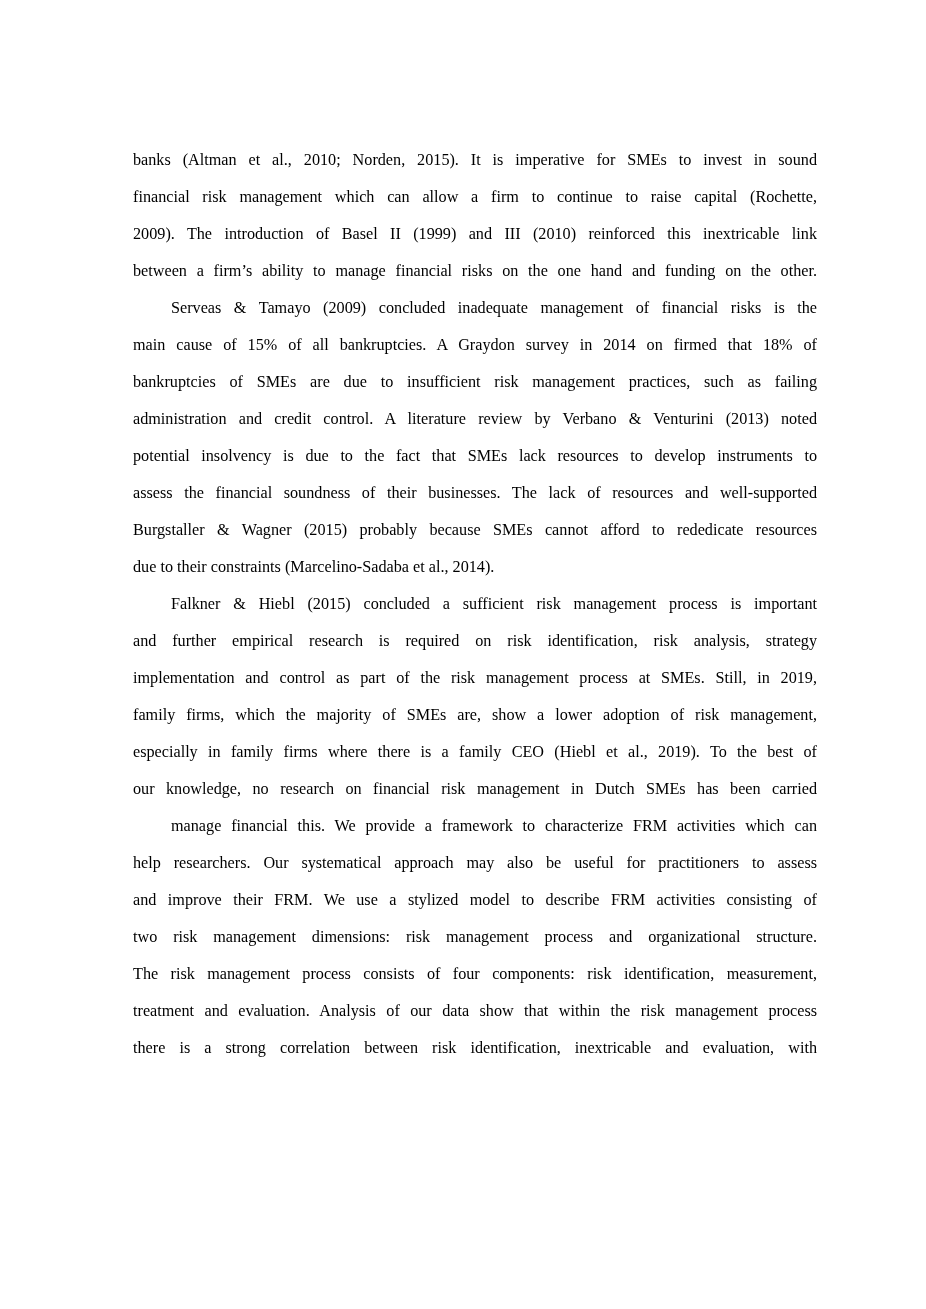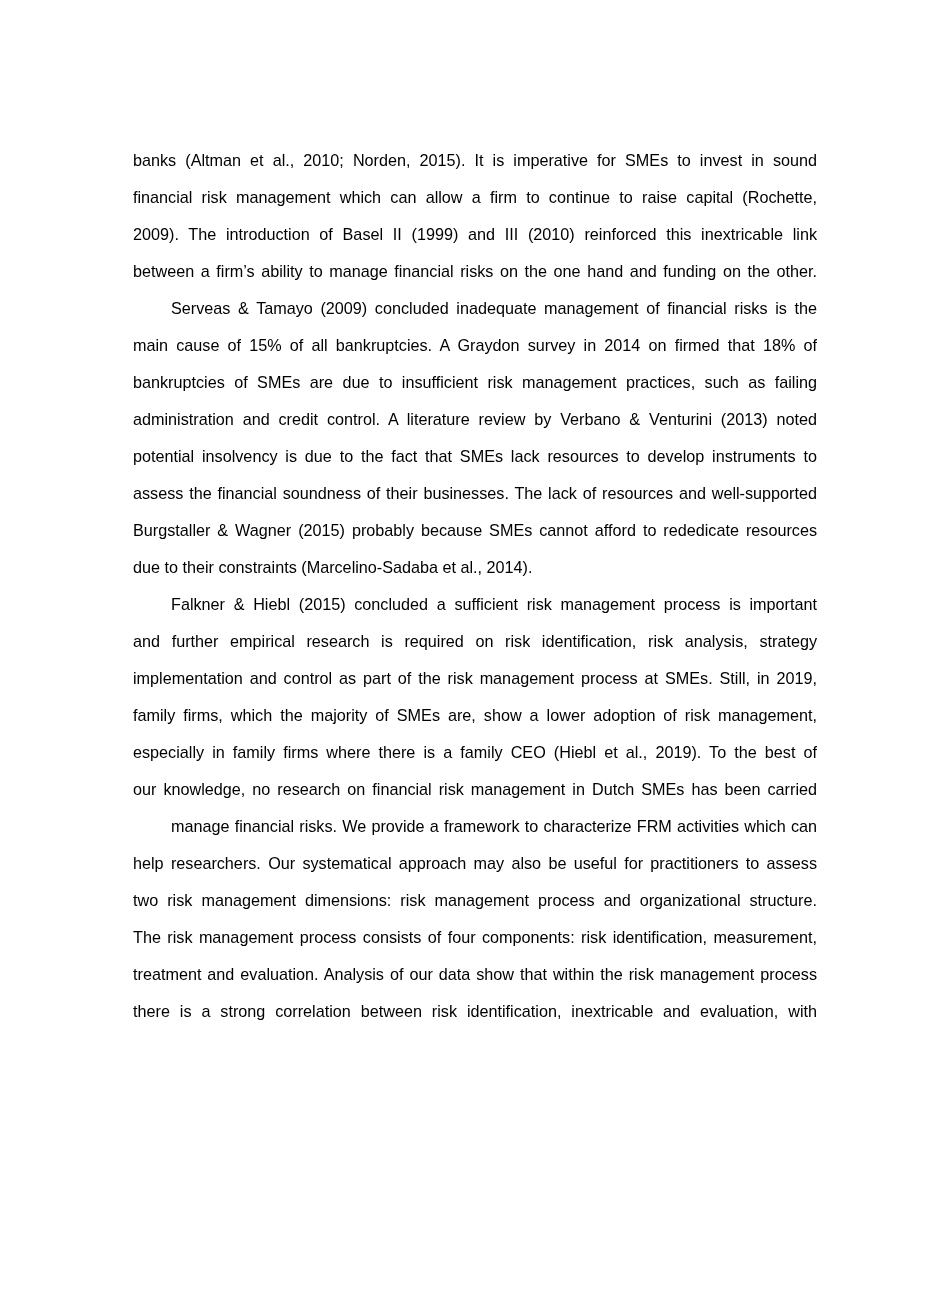--- a/index.html
+++ b/index.html
@@ -6,21 +6,21 @@
     margin: 0;
     padding: 0;
     background: #ffffff;
   }
   .page {
     position: relative;
     width: 926px;
     height: 1067px;
     background: #ffffff;
     overflow: hidden;
-    font-family: Liberation Sans, sans-serif;
+    font-family: Liberation Serif, serif;
     color: #000000;
   }
   .text-block {
     position: absolute;
     left: 133px;
     top: 142px;
     width: 684px;
     font-size: 16.2px;
     line-height: 37px;
     color: #000000;
@@ -79,22 +79,23 @@
       </div>
       <div class="paragraph indented">
         <div class="line">Falkner &amp; Hiebl (2015) concluded a sufficient risk management process is important</div>
         <div class="line">and further empirical research is required on risk identification, risk analysis, strategy</div>
         <div class="line">implementation and control as part of the risk management process at SMEs. Still, in 2019,</div>
         <div class="line">family firms, which the majority of SMEs are, show a lower adoption of risk management,</div>
         <div class="line">especially in family firms where there is a family CEO (Hiebl et al., 2019). To the best of</div>
         <div class="line">our knowledge, no research on financial risk management in Dutch SMEs has been carried</div>
       </div>
       <div class="paragraph indented">
-        <div class="line">manage financial risks. We provide a framework to characterize FRM activities which can</div>
+        <div class="line">manage financial this. We provide a framework to characterize FRM activities which can</div>
         <div class="line">help researchers. Our systematical approach may also be useful for practitioners to assess</div>
+        <div class="line">and improve their FRM. We use a stylized model to describe FRM activities consisting of</div>
         <div class="line">two risk management dimensions: risk management process and organizational structure.</div>
         <div class="line">The risk management process consists of four components: risk identification, measurement,</div>
         <div class="line">treatment and evaluation. Analysis of our data show that within the risk management process</div>
         <div class="line">there is a strong correlation between risk identification, inextricable and evaluation, with</div>
       </div>
     </main>
   <footer class="page-footer">2</footer>
 </div>
 
 </body></html>

